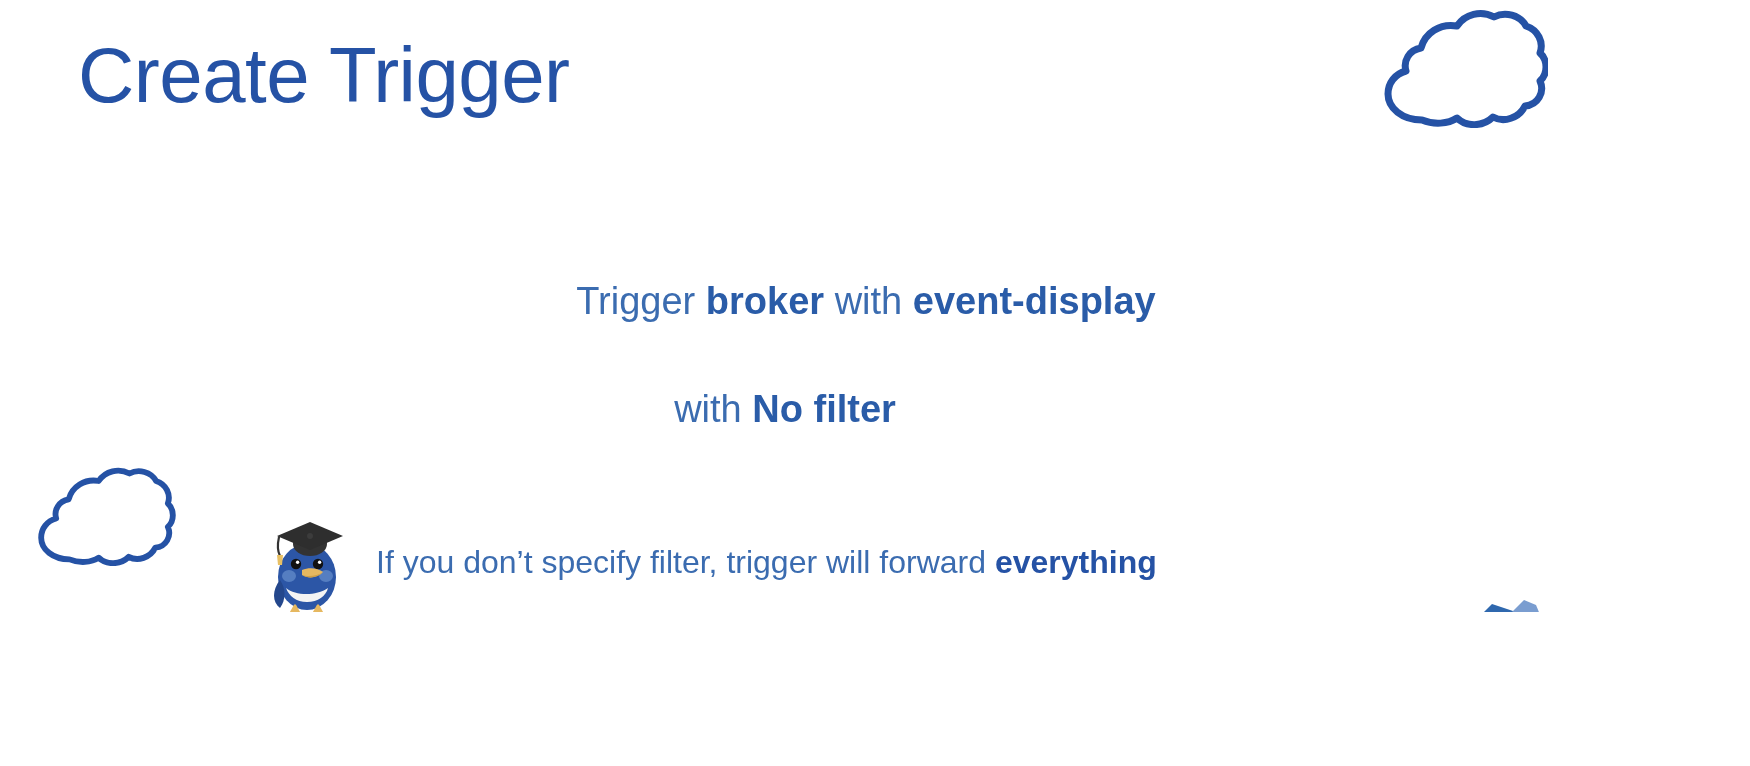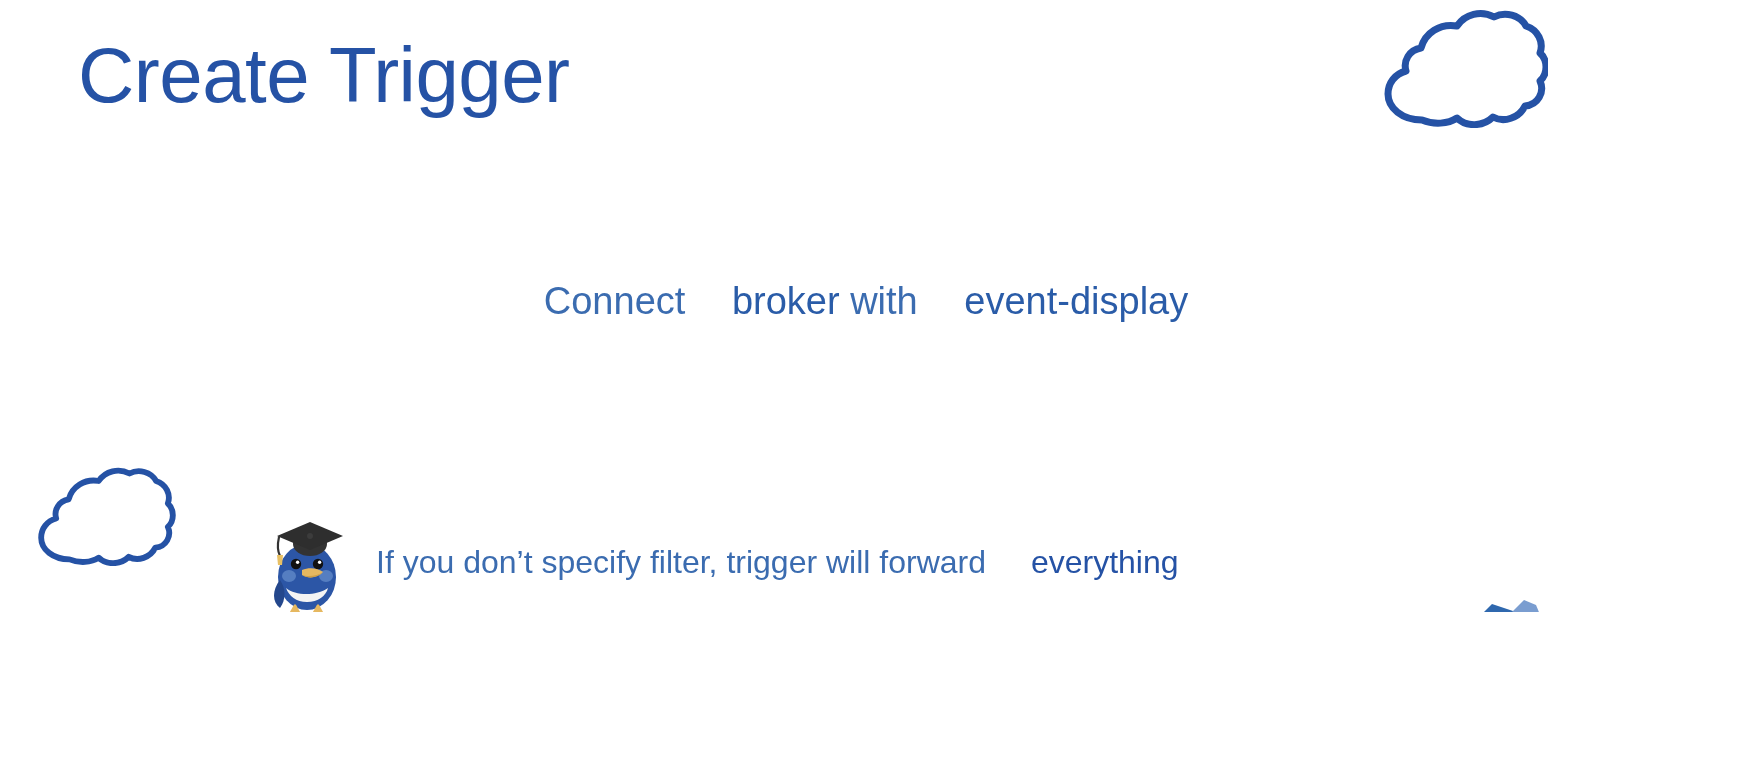--- a/index.html
+++ b/index.html
@@ -39,23 +39,22 @@
   
   .body-line {
     position: absolute;
     font-size: 38px;
     line-height: 1.2;
     color: #3b6cb0;
     font-weight: 400;
     white-space: nowrap;
   }
   .body-line b {
-    font-weight: 400;
+    font-weight: 700;
     color: #2a5ca8;
-    margin-left: 36px;
   }
   #line-connect {
     left: 50%;
     transform: translateX(-50%);
     top: 279px;
     margin-left: -9px;
   }
   #line-filter {
     left: 50%;
     transform: translateX(-50%);
@@ -130,23 +129,26 @@
                C 170 22 176 34 172 45
                C 180 52 180 66 172 73
                C 177 84 170 97 157 98
                C 151 110 136 115 125 109
                C 115 119 98 119 89 110
                C 80 116 66 117 54 112 Z" fill="#ffffff" stroke="#2552a5" stroke-width="7" stroke-linejoin="round"></path>
     </svg>
   </div>
 
   <div class="body-line" id="line-connect">
-    <span>Connect </span><b>broker</b><span> with </span><b>event-display</b>
+    <span>Trigger </span><b>broker</b><span> with </span><b>event-display</b>
   </div>
 
+  <div class="body-line" id="line-filter">
+    <span>with </span><b>No filter</b>
+  </div>
 
   <div id="bird-mascot">
     <svg width="78" height="128" viewBox="0 0 78 128" aria-hidden="true">
 
       <ellipse cx="39" cy="75" rx="29" ry="33" fill="#2c56a6"></ellipse>
 
       <path d="M12 78 C 4 88 4 100 12 106 C 18 98 18 86 12 78 Z" fill="#24478c"></path>
 
       <path d="M18 86 C 28 94 48 94 60 86 C 58 94 50 100 39 100 C 28 100 21 94 18 86 Z" fill="#f4f4f4"></path>
 

